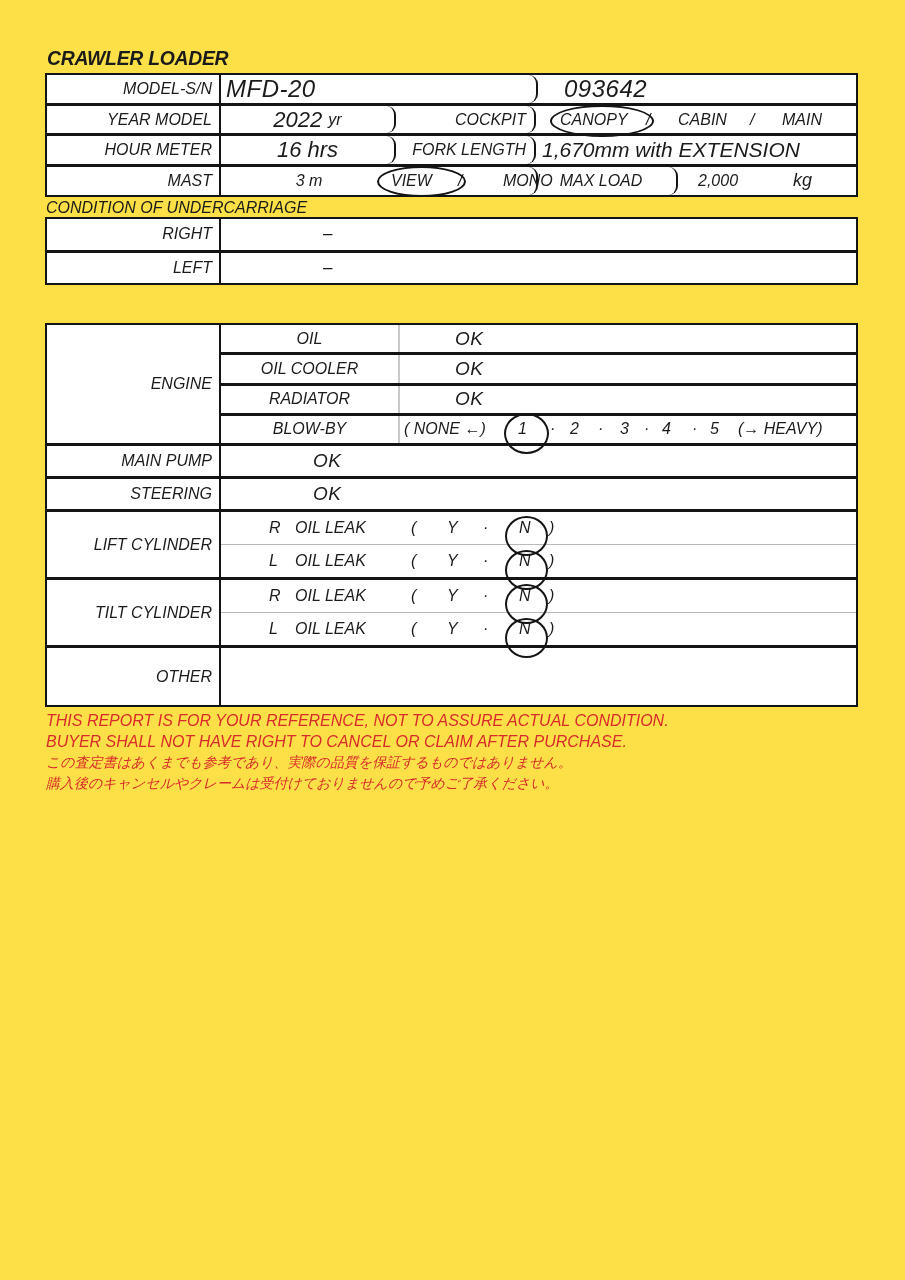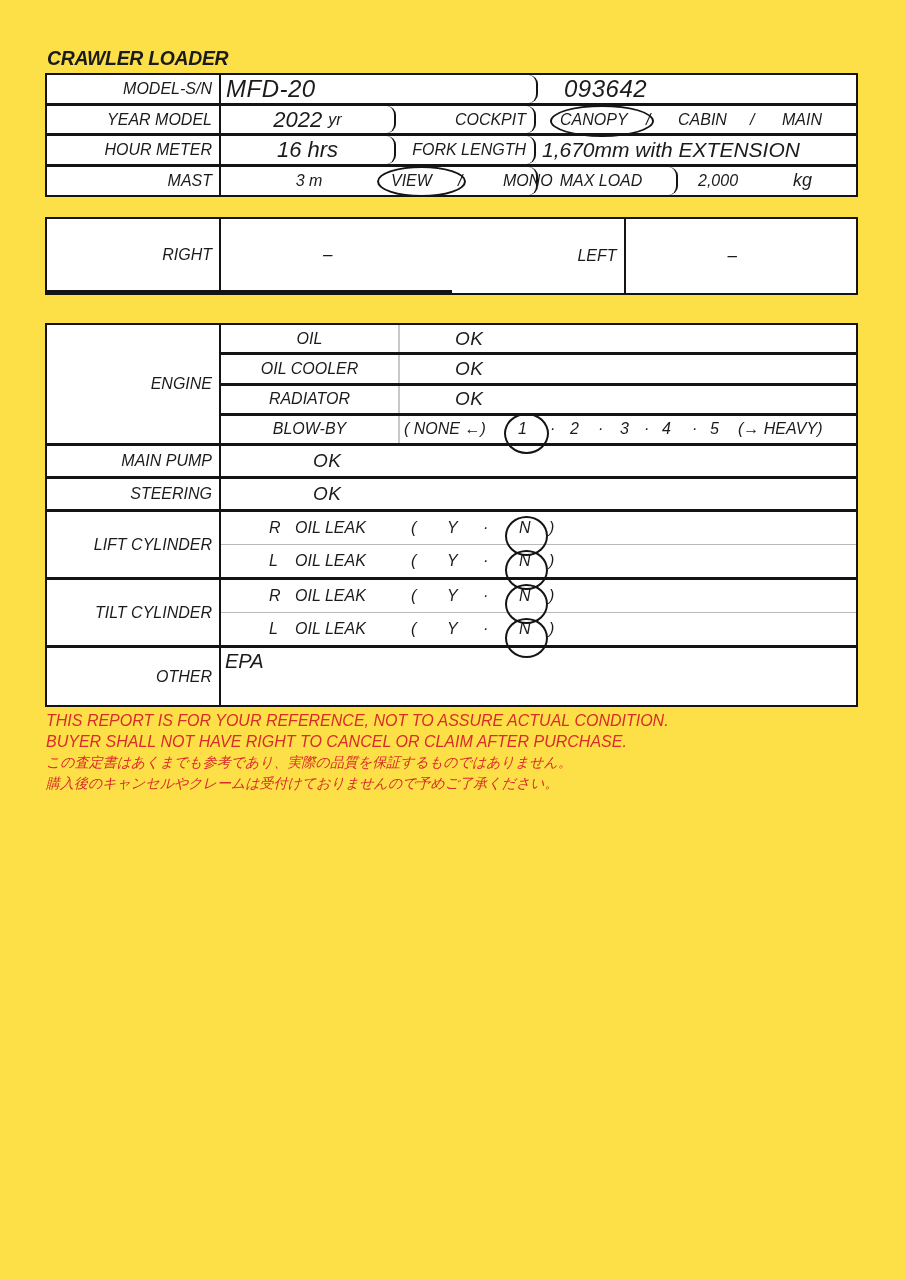--- a/index.html
+++ b/index.html
@@ -87,21 +87,22 @@
         <span class="tok" style="left:258px;margin-left:24px;">MONO</span>
       </div>
       <div class="cell vr optlbl" style="flex:0 0 140px;justify-content:center;padding-right:12px;">MAX LOAD</div>
       <div class="cell" style="flex:1;">
         <span class="tok med" style="left:20px;">2,000</span>
         <span class="tok" style="left:115px;font-size:18px;">kg</span>
       </div>
     </div>
   </div>
 
-  <div class="abs tbl" style="left:45px;top:217px;width:813px;height:78px;display:flex;flex-direction:row;">
+  <div class="abs heading" style="left:46px;top:199px;">CONDITION OF UNDERCARRIAGE</div>
+  <div class="abs tbl" style="left:45px;top:217px;width:813px;height:68px;display:flex;flex-direction:column;">
     <div class="row sepb" style="flex:1;">
       <div class="cell lbl">RIGHT</div>
       <div class="cell" style="flex:1;padding-left:102px;font-size:17px;">–</div>
     </div>
     <div class="row" style="flex:1;">
       <div class="cell lbl">LEFT</div>
       <div class="cell" style="flex:1;padding-left:102px;font-size:17px;">–</div>
     </div>
   </div>
 
@@ -194,21 +195,20 @@
           <span class="tok" style="left:226px;">Y</span>
           <span class="tok" style="left:262px;">·</span>
           <span class="tok" style="left:298px;">N</span>
           <span class="tok" style="left:328px;">)</span>
         </div>
       </div>
     </div>
 
     <div class="row" style="flex:1;">
       <div class="cell lbl">OTHER</div>
-      <div class="cell" style="flex:1;align-items:flex-start;padding:2px 0 0 4px;font-size:20px;">EPA</div>
     </div>
   </div>
 
   <div class="circle" style="left:550px;top:105px;width:100px;height:28px;"></div>
   <div class="circle" style="left:377px;top:166px;width:85px;height:27px;"></div>
   <div class="circle" style="left:504px;top:413px;width:41px;height:37px;"></div>
   <div class="circle" style="left:505px;top:516px;width:39px;height:36px;"></div>
   <div class="circle" style="left:505px;top:550px;width:39px;height:36px;"></div>
   <div class="circle" style="left:505px;top:584px;width:39px;height:36px;"></div>
   <div class="circle" style="left:505px;top:618px;width:39px;height:36px;"></div>

